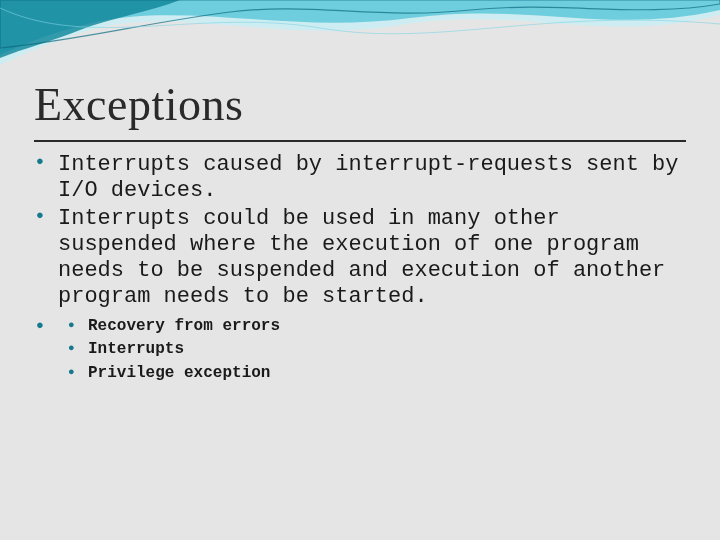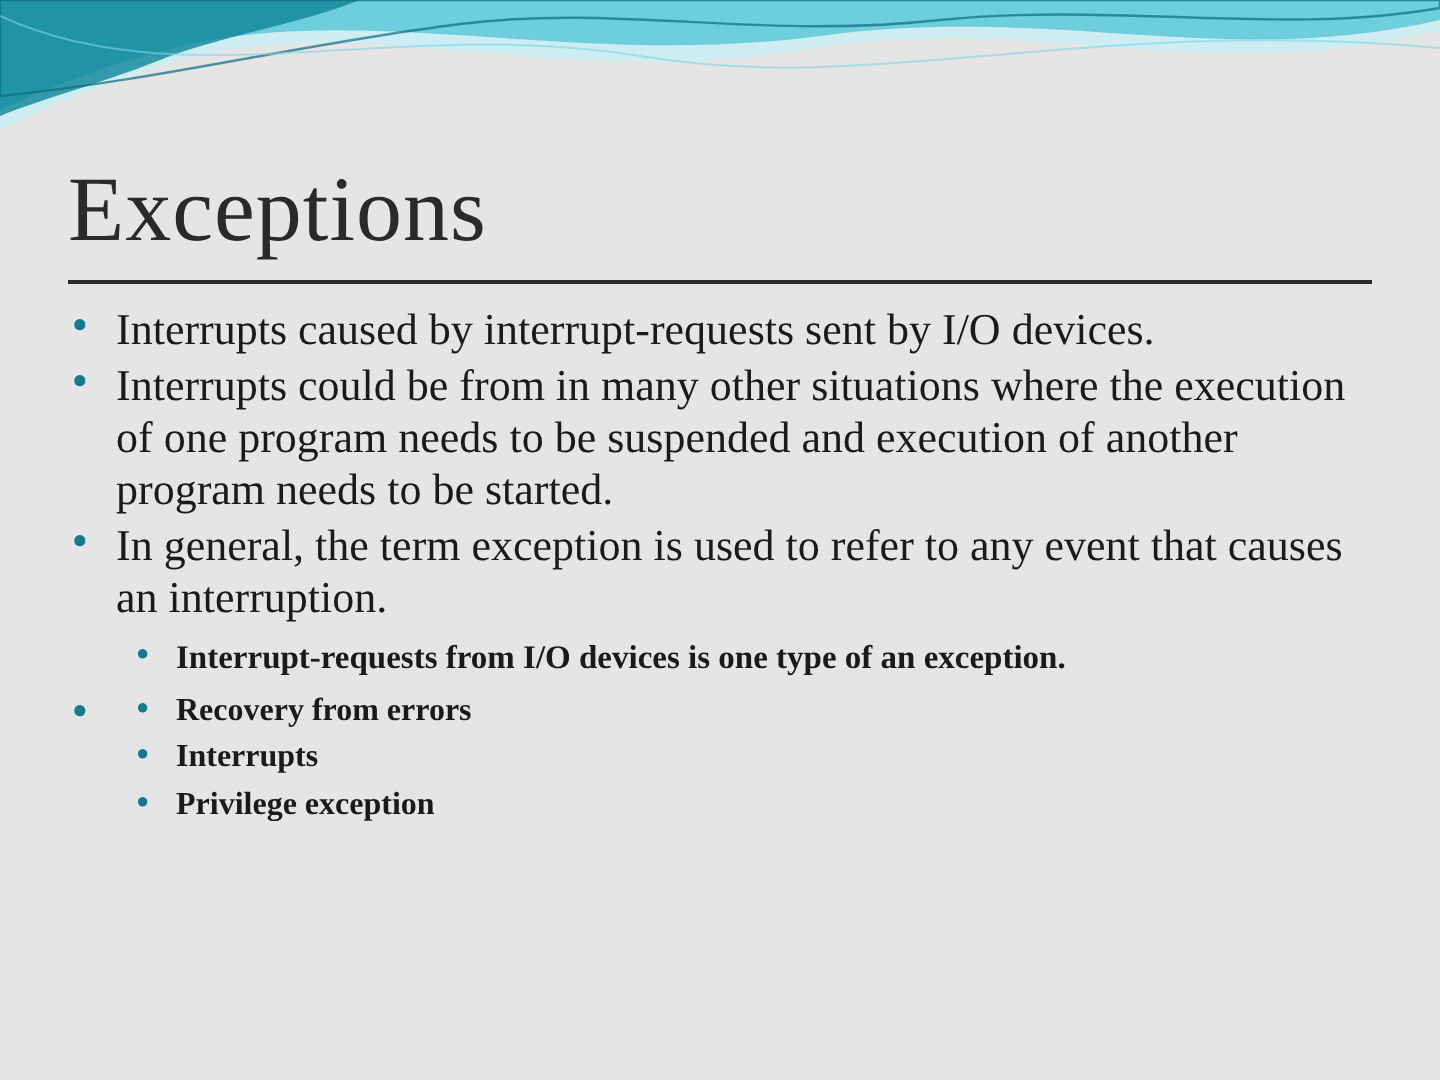--- a/index.html
+++ b/index.html
@@ -46,20 +46,21 @@
     position: absolute;
     top: 152px;
     left: 34px;
     width: 652px;
     color: #1a1a1a;
   }
   ul.level1 {
     list-style: none;
     padding: 0;
     margin: 0;
+    font-family: Liberation Mono, monospace;
   }
   ul.level1 > li {
     position: relative;
     padding-left: 24px;
     font-size: 22px;
     line-height: 1.18;
     margin-bottom: 2px;
   }
   ul.level1 > li::before {
     content: "●";
@@ -108,27 +109,21 @@
     <path d="M0,0 L720,0 L720,4 C640,18 560,1 470,10 C380,20 310,2 230,12 C150,22 80,40 0,48 Z" fill="none" stroke="#0d6b80" stroke-width="1.2" opacity="0.7"></path>
     <path d="M0,8 C90,50 200,8 320,28 C440,48 540,8 720,24" fill="none" stroke="#7fd4e2" stroke-width="1" opacity="0.6"></path>
   </svg>
 
   <div class="title">Exceptions</div>
   <div class="underline"></div>
 
   <div class="content">
     <ul class="level1">
       <li>Interrupts caused by interrupt-requests sent by I/O devices.</li>
-      <li>Interrupts could be from in many other situations where the execution of one program needs to be suspended and execution of another program needs to be started.</li>
-      <li>
-        <span>In general, the term exception is used to refer to any event that causes an interruption.</span>
-        <ul class="level2">
-          <li>Interrupt-requests from I/O devices is one type of an exception.</li>
-        </ul>
-      </li>
+      <li>Interrupts could be used in many other suspended where the execution of one program needs to be suspended and execution of another program needs to be started.</li>
       <li>
         <ul class="level2 small">
           <li>Recovery from errors</li>
           <li>Interrupts</li>
           <li>Privilege exception</li>
         </ul>
       </li>
     </ul>
   </div>
 

